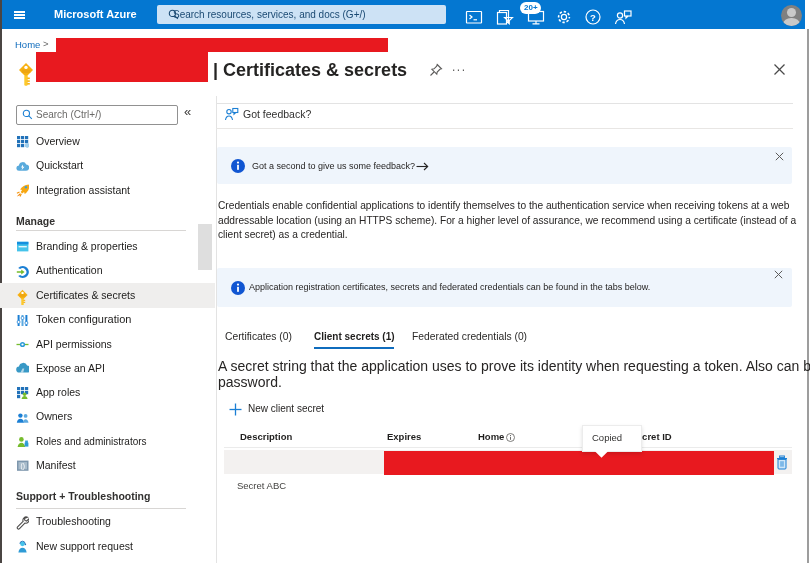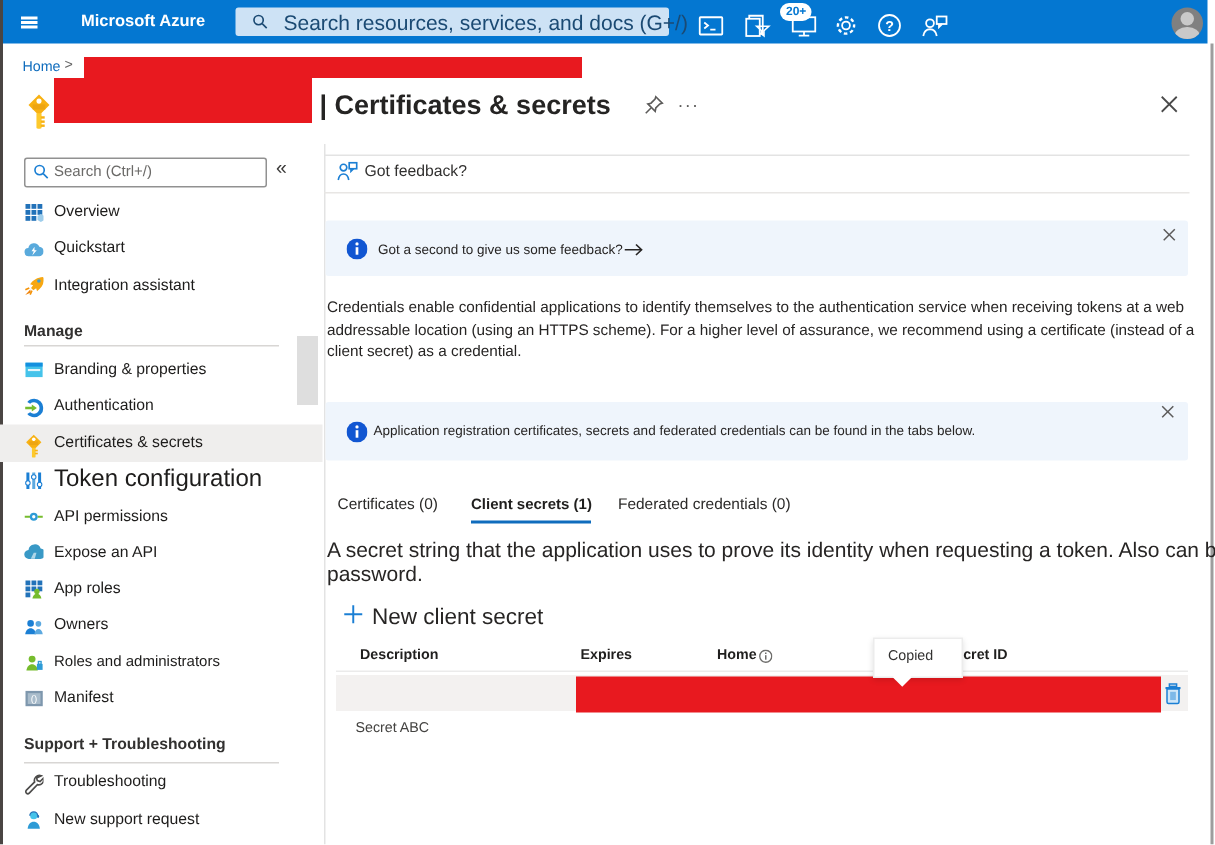--- a/index.html
+++ b/index.html
@@ -16,21 +16,21 @@
 <div class="ab" style="left:14px;top:10.5px;width:11px;height:2px;background:#fff;"></div>
 <div class="ab" style="left:14px;top:13.7px;width:11px;height:2px;background:#fff;"></div>
 <div class="ab" style="left:14px;top:16.9px;width:11px;height:2px;background:#fff;"></div>
 <div class="tx" style="left:54px;top:8px;font-size:11px;font-weight:bold;color:#fff;">Microsoft Azure</div>
 
 <div class="ab" style="left:157px;top:5px;width:289px;height:19px;background:#cde2f5;border-radius:2px;"></div>
 <svg class="ab" style="left:168px;top:9px;" width="11" height="11" viewBox="0 0 11 11">
     <circle cx="4.4" cy="4.4" r="3.1" fill="none" stroke="#1b4a73" stroke-width="1.1"></circle>
     <line x1="6.8" y1="6.8" x2="9.8" y2="9.8" stroke="#1b4a73" stroke-width="1.1"></line>
   </svg>
-<div class="tx" style="left:173px;top:9px;font-size:14px;line-height:12px;color:#1b4a73;margin-left:16px;">Search resources, services, and docs (G+/)</div>
+<div class="tx" style="left:173px;top:9px;font-size:10px;line-height:12px;color:#1b4a73;">Search resources, services, and docs (G+/)</div>
 
 <svg class="ab" style="left:465px;top:8px;" width="18" height="18" viewBox="0 0 18 18" fill="none" stroke="#fff" stroke-width="1.2">
   <rect x="1.5" y="3.5" width="15" height="11.5" rx="0.5"></rect>
   <path d="M4.5 7l2.5 2-2.5 2"></path>
     <path d="M8.5 11.8h3.5"></path>
 </svg>
 <svg class="ab" style="left:495px;top:8px;" width="19" height="18" viewBox="0 0 19 18" fill="none" stroke="#fff" stroke-width="1.2">
   <path d="M4.5 4.5v-2h9v12h-2"></path>
     <rect x="2.5" y="4.5" width="9" height="11.5"></rect>
   <path d="M9.5 9.5h8l-3.2 3v3.4l-1.6-1.3v-2.1z" fill="none" stroke-width="1.1"></path>
@@ -153,21 +153,21 @@
   </svg>
 <div class="tx" style="left:36px;top:288.9px;font-size:10.5px;line-height:13px;color:#1d1c1b;">Certificates &amp; secrets</div>
 <svg class="ab" style="left:16px;top:313.5px" width="13" height="16" viewBox="0 0 13 16">
     <rect x="1.6" y="1" width="2" height="11" fill="#1b7fd4"></rect>
     <rect x="5.5" y="1" width="2" height="11" fill="#5ca9e0"></rect>
     <rect x="9.4" y="1" width="2" height="11" fill="#1b7fd4"></rect>
     <circle cx="2.6" cy="8" r="1.5" fill="#fff" stroke="#1b7fd4" stroke-width="0.7"></circle>
     <circle cx="6.5" cy="4" r="1.5" fill="#fff" stroke="#1b7fd4" stroke-width="0.7"></circle>
     <circle cx="10.4" cy="9" r="1.5" fill="#fff" stroke="#1b7fd4" stroke-width="0.7"></circle>
   </svg>
-<div class="tx" style="left:36px;top:313.4px;font-size:16px;line-height:13px;color:#1d1c1b;">Token configuration</div>
+<div class="tx" style="left:36px;top:313.4px;font-size:11px;line-height:13px;color:#1d1c1b;">Token configuration</div>
 <svg class="ab" style="left:16px;top:337.8px" width="13" height="16" viewBox="0 0 13 16">
     <line x1="0.5" y1="6.5" x2="4" y2="6.5" stroke="#76bc2d" stroke-width="1.3"></line>
     <line x1="9" y1="6.5" x2="12.5" y2="6.5" stroke="#76bc2d" stroke-width="1.3"></line>
     <circle cx="6.5" cy="6.5" r="2.6" fill="#2e9bd6"></circle>
     <circle cx="6.5" cy="6.5" r="1.1" fill="#fff"></circle>
   </svg>
 <div class="tx" style="left:36px;top:337.7px;font-size:10.5px;line-height:13px;color:#1d1c1b;">API permissions</div>
 <svg class="ab" style="left:16px;top:362.0px" width="13" height="16" viewBox="0 0 13 16">
     <path d="M3.4 10.6a3 3 0 0 1-.4-6 4.2 4.2 0 0 1 8.1-1 3.4 3.4 0 0 1-.4 7z" fill="#3999c6"></path>
     <path d="M4.5 10.5l2-4h1.8l-1.1 4z" fill="#fff" opacity="0.6"></path>
@@ -266,21 +266,21 @@
 <div class="tx" style="left:412px;top:331px;font-size:10.3px;color:#2b2a29;">Federated credentials (0)</div>
 
 <div class="tx" style="left:218px;top:357.5px;font-size:14px;line-height:16px;color:#272524;">
 A secret string that the application uses to prove its identity when requesting a token. Also can be referred to as application<br>
 password.</div>
 
 <svg class="ab" style="left:229px;top:402.5px;" width="13" height="13" viewBox="0 0 13 13" stroke="#1b7fd4" stroke-width="1.3">
     <line x1="6.5" y1="0.5" x2="6.5" y2="12.5"></line>
     <line x1="0.5" y1="6.5" x2="12.5" y2="6.5"></line>
   </svg>
-<div class="tx" style="left:248px;top:403px;font-size:15px;color:#272524;">New client secret</div>
+<div class="tx" style="left:248px;top:403px;font-size:10px;color:#272524;">New client secret</div>
 
 <div class="tx" style="left:240px;top:431px;font-size:9.5px;font-weight:bold;color:#201f1e;">Description</div>
 <div class="tx" style="left:387px;top:431px;font-size:9.5px;font-weight:bold;color:#201f1e;">Expires</div>
 <div class="tx" style="left:478px;top:431px;font-size:9.5px;font-weight:bold;color:#201f1e;">Home</div>
 <svg class="ab" style="left:506px;top:432.5px;" width="9" height="9" viewBox="0 0 9 9">
     <circle cx="4.5" cy="4.5" r="4" fill="none" stroke="#6e6d6b" stroke-width="0.9"></circle>
     <rect x="4" y="3.8" width="1" height="3" fill="#6e6d6b"></rect>
     <rect x="4" y="2" width="1" height="1" fill="#6e6d6b"></rect>
   </svg>
 <div class="tx" style="left:630.5px;top:431px;font-size:9.5px;font-weight:bold;color:#201f1e;">Secret ID</div>

